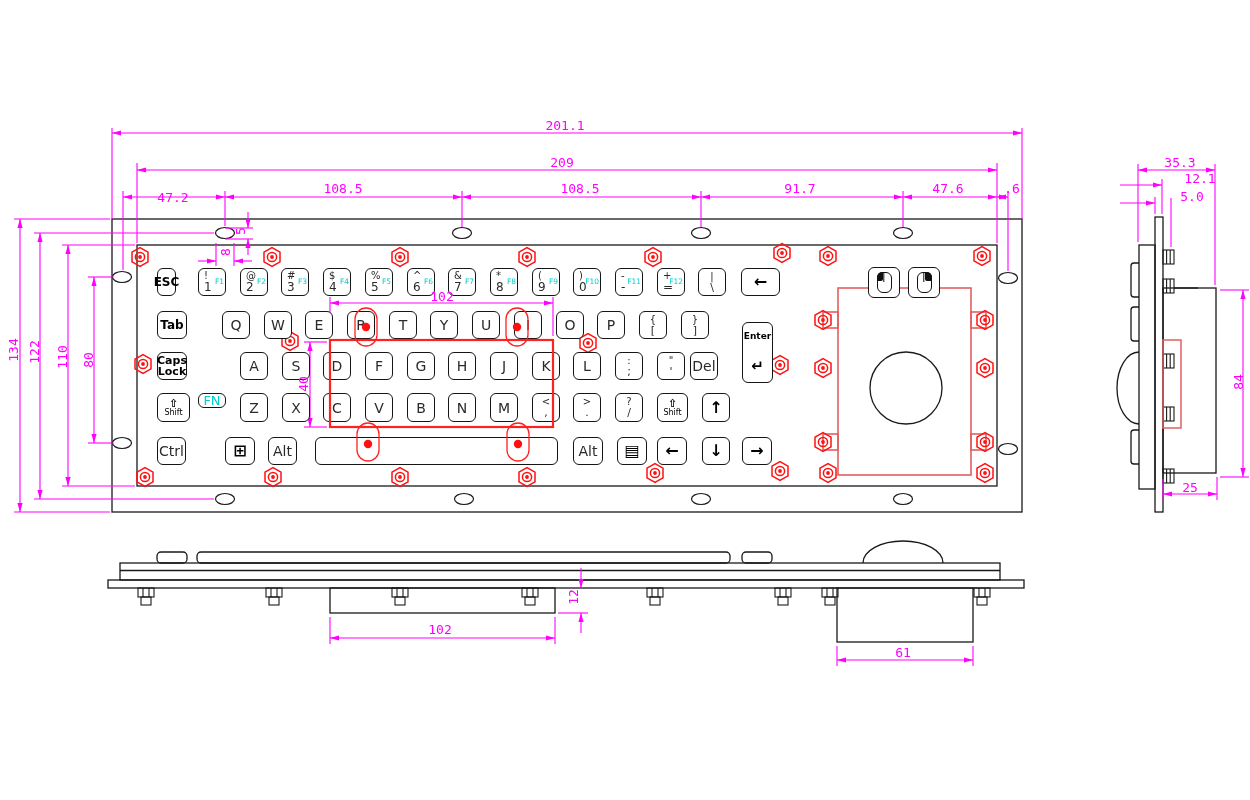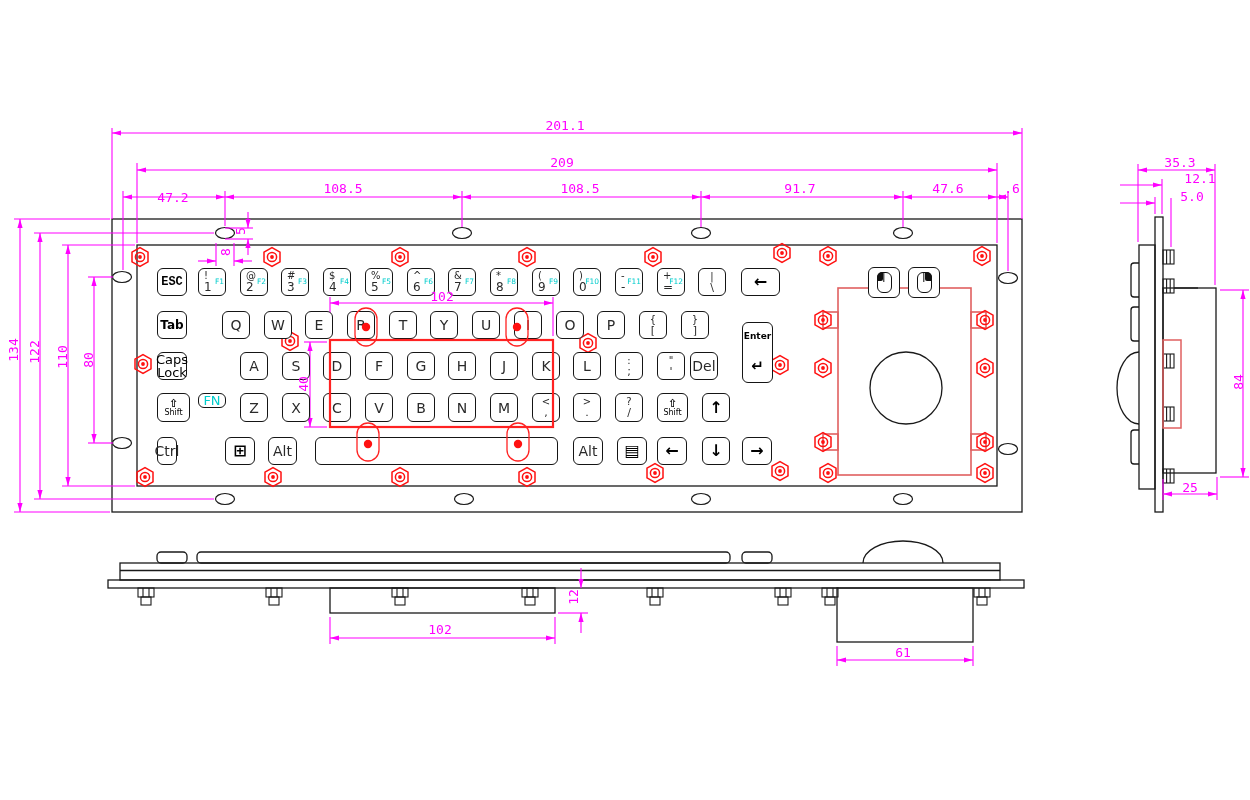--- a/index.html
+++ b/index.html
@@ -15,21 +15,21 @@
   .key.sm .big{font-size:14px}
   .key.cyan .big{color:#00cccc;font-size:13px}
   .key .ct{position:absolute;left:5px;top:2px;font-size:10px}
   .key .cb{position:absolute;left:5px;bottom:2px;font-size:12px}
   .key .fn{position:absolute;right:1px;top:50%;transform:translateY(-50%);
            font-size:7.5px;color:#00cccc}
   .key.stack{flex-direction:column}
   .key.stack .st{font-size:10px}
   .key.stack .sb{font-size:11px}
   .key.caps{flex-direction:column}
-  .key.caps .st,.key.caps .sb{font-size:13px;font-weight:normal;color:#000}
+  .key.caps .st,.key.caps .sb{font-size:11px;font-weight:bold;color:#000}
   .key.shiftkey{flex-direction:column}
   .key.shiftkey .icon{font-size:11px;font-weight:bold}
   .key.shiftkey .sb{font-size:8px;font-weight:normal;color:#000}
   .key.enterkey{flex-direction:column;gap:18px}
   .key.enterkey .st{font-size:9px;font-weight:bold;color:#000}
   .key.enterkey .icon{font-size:15px;font-weight:bold}
   .key .icon{font-size:16px;font-weight:bold;color:#000}
   
   .micon{position:relative;width:13px;height:19px;border:1.6px solid #111;border-radius:6px}
   .micon:after{content:"";position:absolute;left:50%;top:0;width:1.4px;height:46%;
@@ -235,21 +235,21 @@
       <line x1="1243" y1="290" x2="1243" y2="477" marker-start="url(#as)" marker-end="url(#ae)"></line>
       <line x1="1163" y1="494" x2="1217" y2="494" marker-start="url(#as)" marker-end="url(#ae)"></line>
       <line x1="330" y1="638" x2="555" y2="638" marker-start="url(#as)" marker-end="url(#ae)"></line>
       <line x1="581" y1="568" x2="581" y2="588" marker-end="url(#ae)"></line>
       <line x1="581" y1="633" x2="581" y2="613" marker-end="url(#ae)"></line>
       <line x1="837" y1="660" x2="973" y2="660" marker-start="url(#as)" marker-end="url(#ae)"></line>
     </g>
   </svg>
 
   <div id="keys-layer" style="position:absolute;left:0;top:0;width:100%;height:100%">
-      <div class="key bold" style="left: 157px; top: 268px; width: 30px; height: 28px; font-family: Liberation Mono, monospace;">
+      <div class="key bold" style="left: 157px; top: 268px; width: 19px; height: 28px;">
         <span class="big">ESC</span>
       </div>
       <div class="key" style="left: 198px; top: 268px; width: 28px; height: 28px;">
         <span class="ct">!</span>
         <span class="cb">1</span>
         <span class="fn">F1</span>
       </div>
       <div class="key" style="left: 240px; top: 268px; width: 28px; height: 28px;">
         <span class="ct">@</span>
         <span class="cb">2</span>
@@ -439,21 +439,21 @@
         <span class="st">?</span>
         <span class="sb">/</span>
       </div>
       <div class="key shiftkey" style="left: 657px; top: 393px; width: 31px; height: 29px;">
         <span class="icon">⇧</span>
         <span class="sb">Shift</span>
       </div>
       <div class="key" style="left: 702px; top: 393px; width: 28px; height: 29px;">
         <span class="icon">↑</span>
       </div>
-      <div class="key sm" style="left: 157px; top: 437px; width: 20px; height: 28px;">
+      <div class="key sm" style="left: 157px; top: 437px; width: 29px; height: 28px;">
         <span class="big">Ctrl</span>
       </div>
       <div class="key" style="left: 225px; top: 437px; width: 30px; height: 28px;">
         <span class="icon">⊞</span>
       </div>
       <div class="key sm" style="left: 268px; top: 437px; width: 29px; height: 28px;">
         <span class="big">Alt</span>
       </div>
       <div class="key" style="left: 315px; top: 437px; width: 243px; height: 28px;"></div>
       <div class="key sm" style="left: 573px; top: 437px; width: 30px; height: 28px;">

